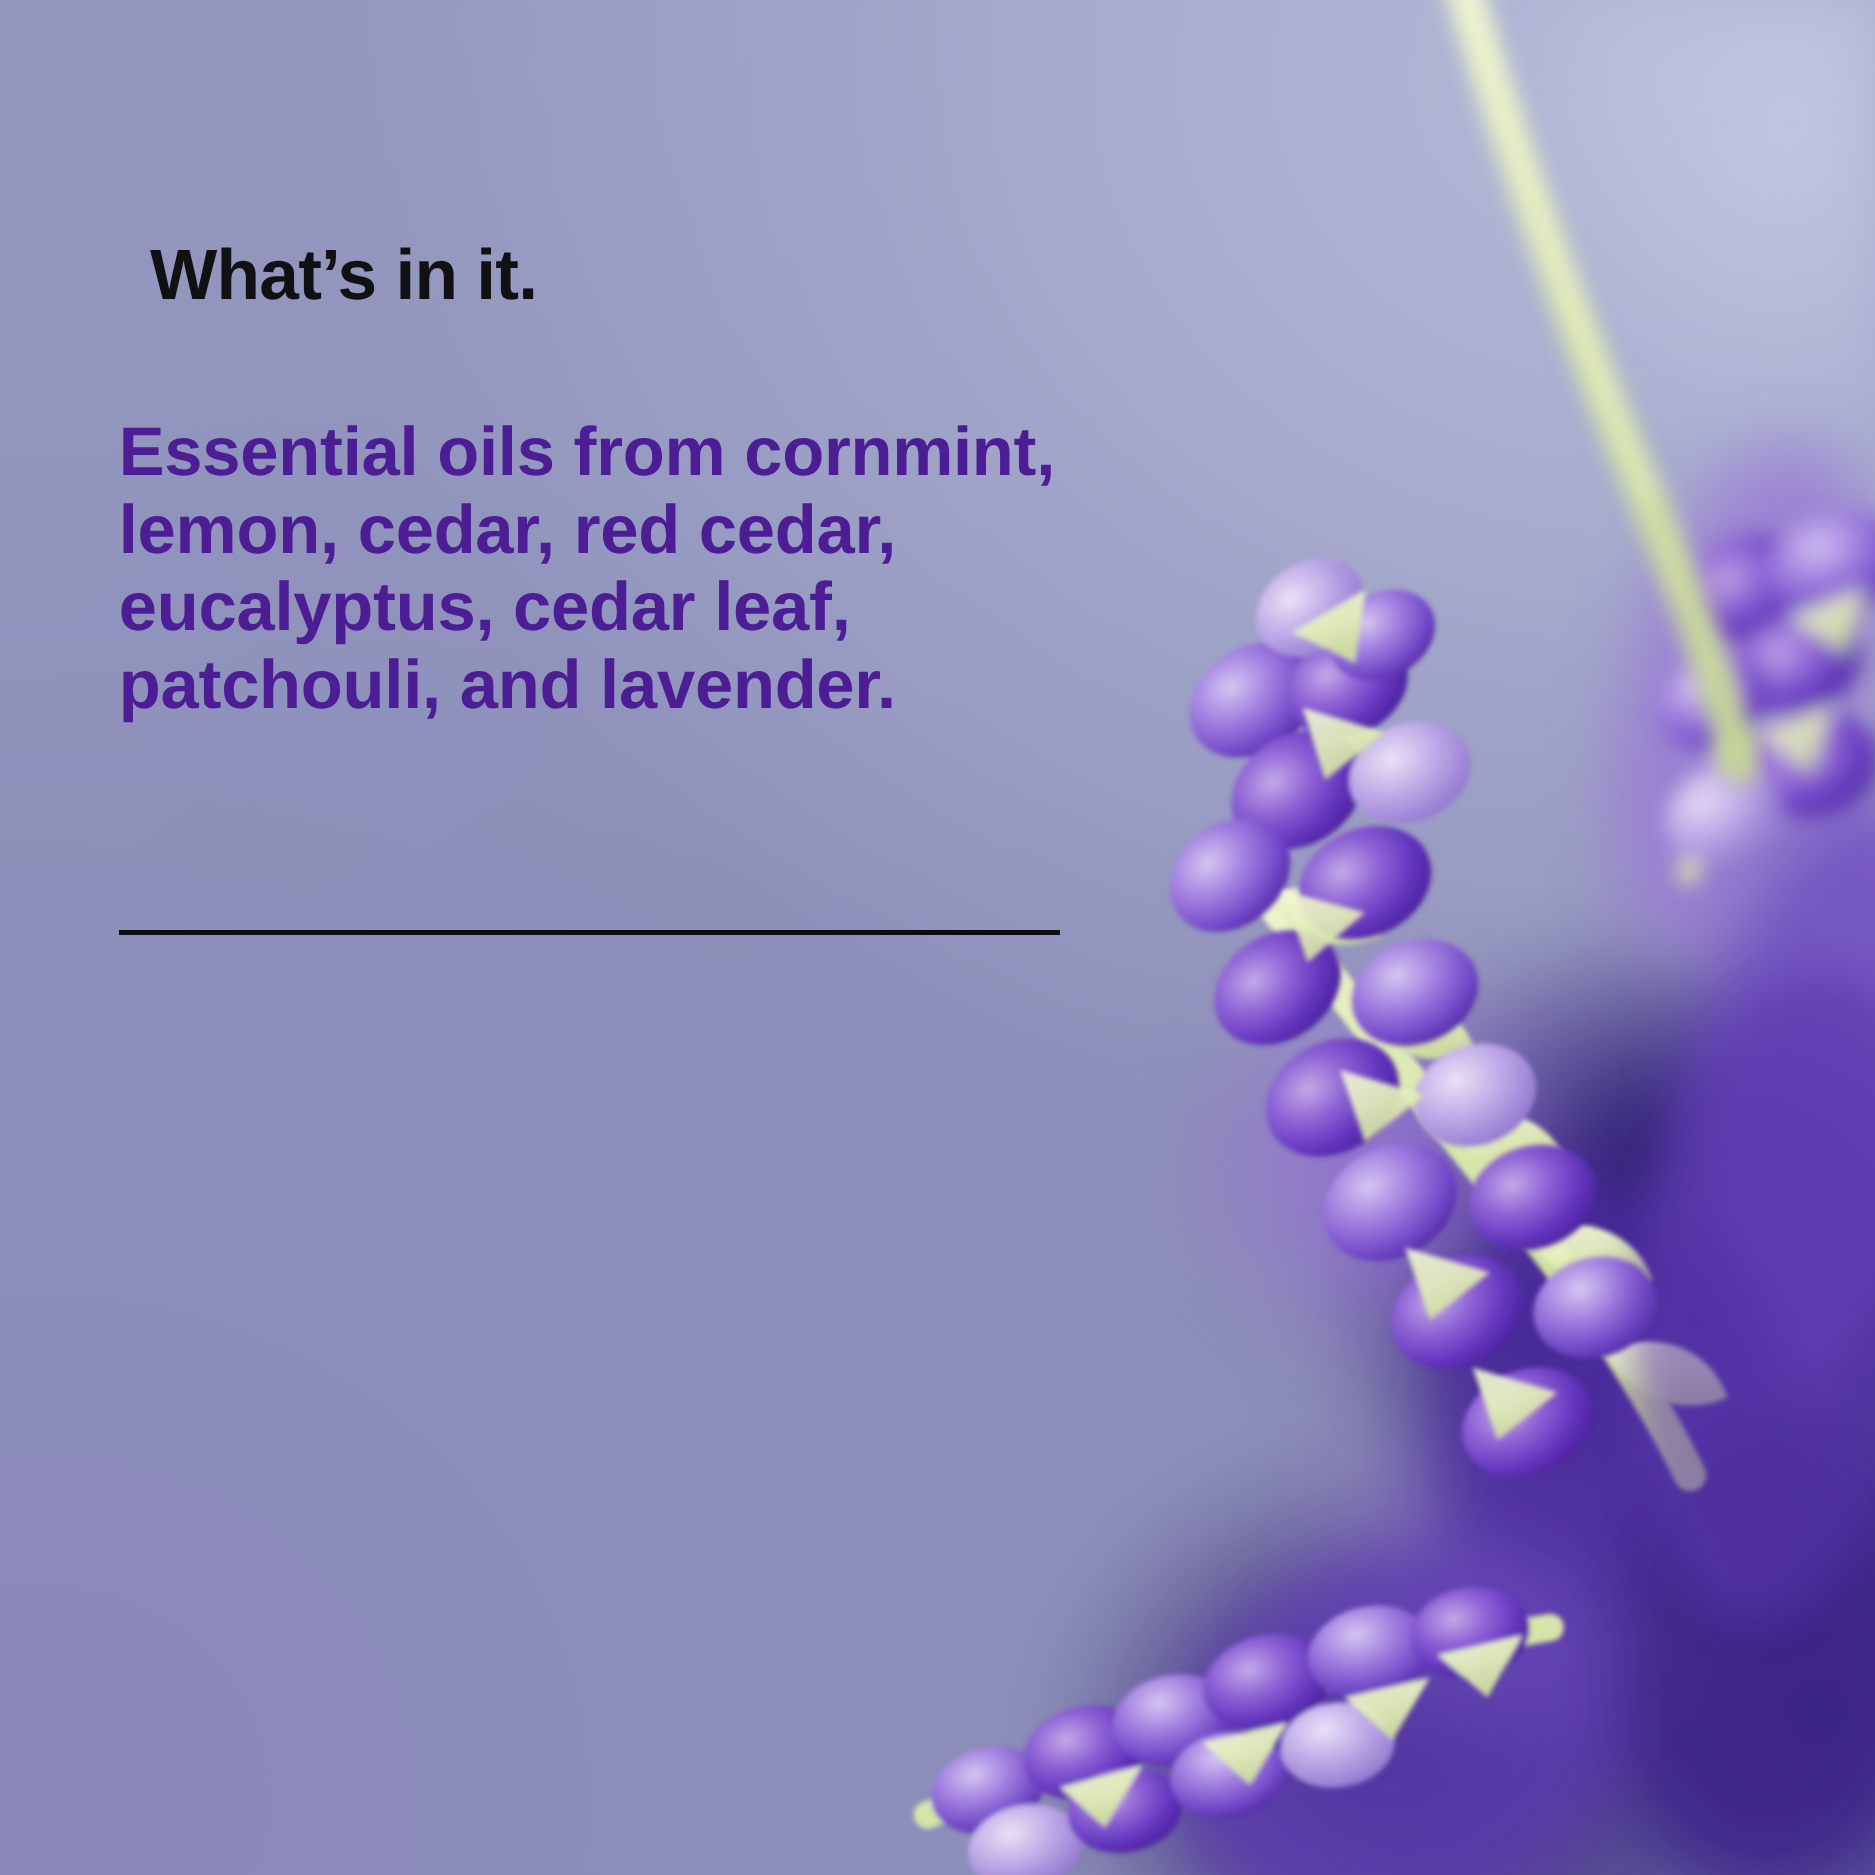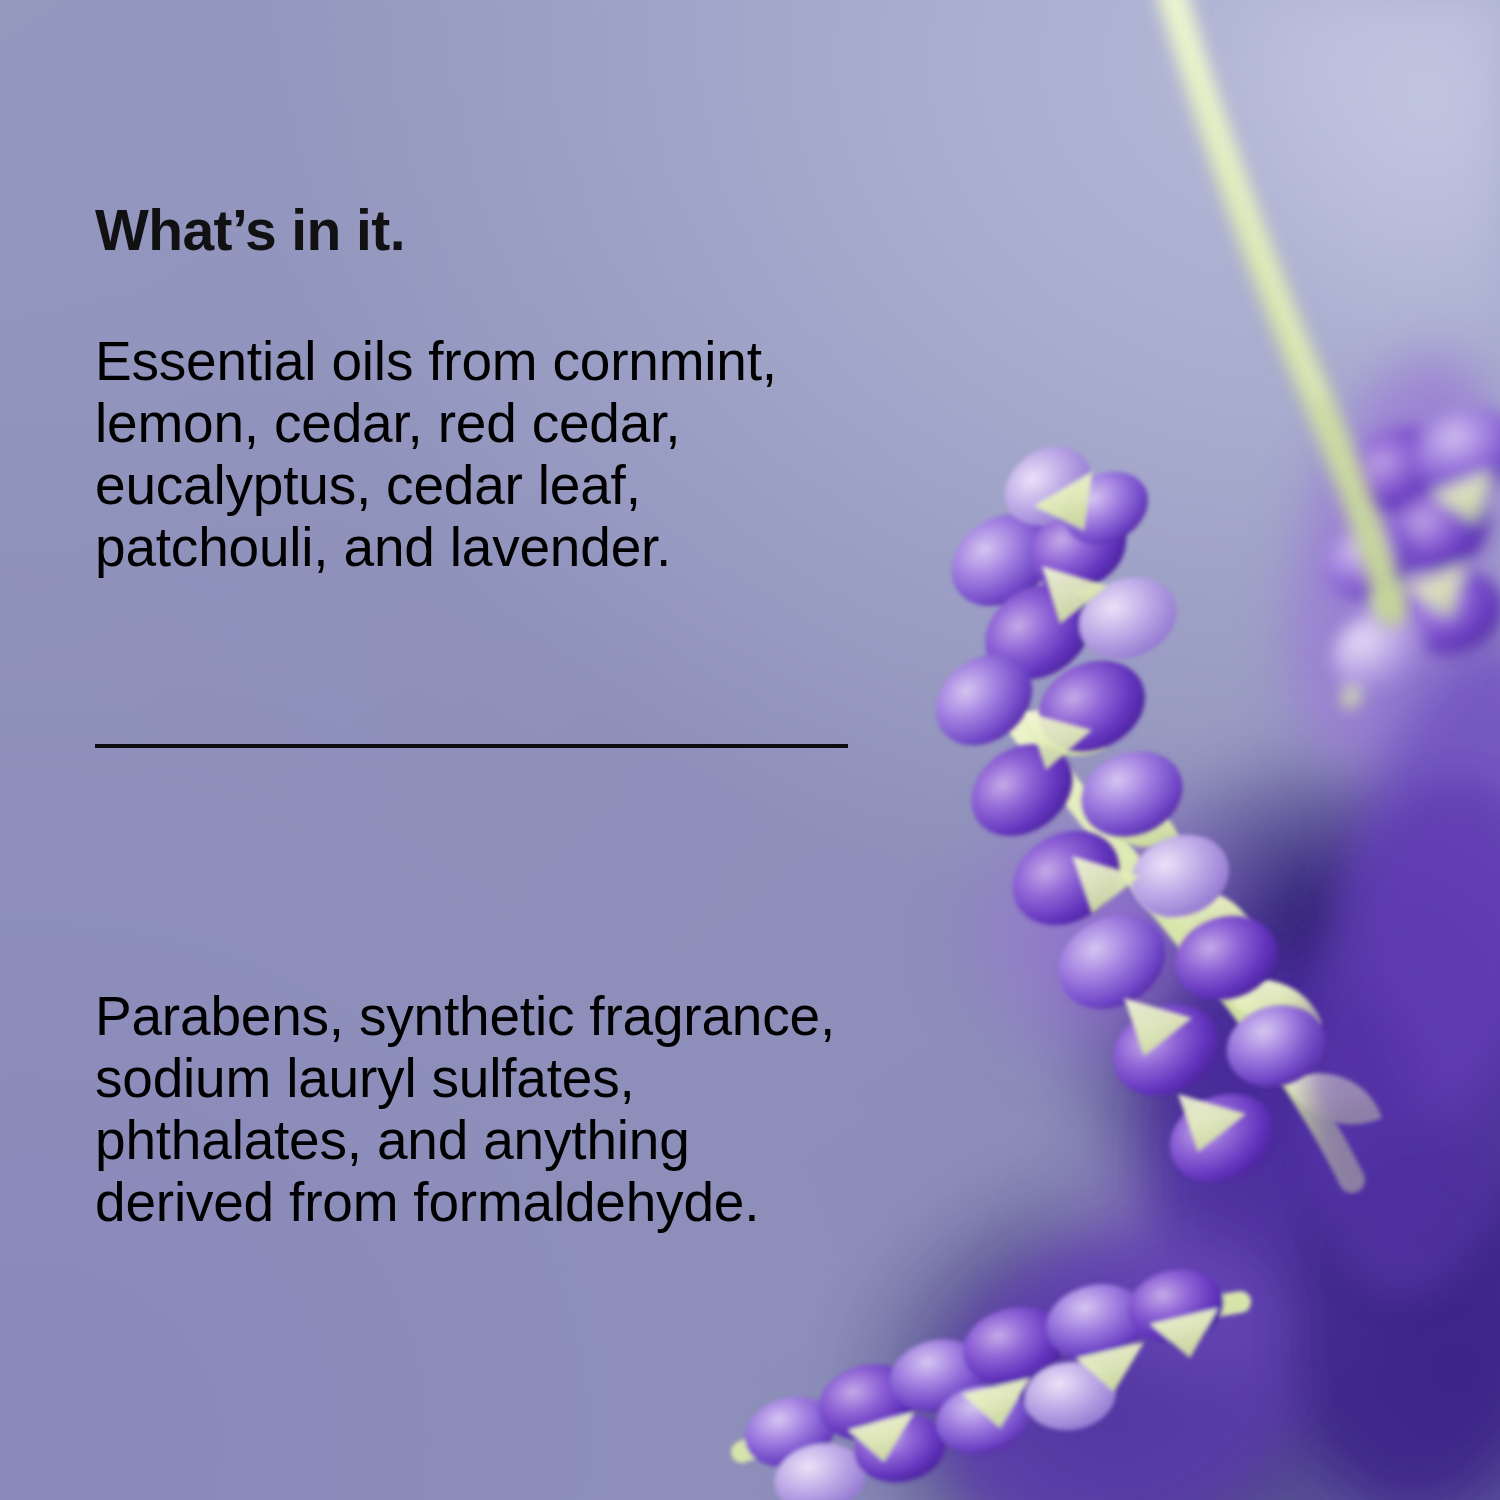--- a/index.html
+++ b/index.html
@@ -86,30 +86,30 @@
   .section-heading {
     position: absolute;
     margin: 0;
     font-size: 57px;
     font-weight: 700;
     letter-spacing: -0.6px;
     color: #111114;
     line-height: 1;
     white-space: nowrap;
   }
-  #heading-in  { top: 202px; }
+  #heading-in  { top: 192px; margin-left: 25px; }
   #heading-not { top: 853px; }
 
   .section-body {
     position: absolute;
     margin: 0;
     font-size: 55px;
-    font-weight: 400;
+    font-weight: 700;
     letter-spacing: -0.2px;
-    color: #000000;
+    color: #4c1d95;
     line-height: 62px;
     white-space: pre-line;
   }
   #body-in  { top: 330px; }
   #body-not { top: 985px; }
 
   .rule {
     position: absolute;
     left: 0px;
     top: 744px;
@@ -279,20 +279,16 @@
     <h2 class="section-heading" id="heading-in">What’s in it.</h2>
 
     <p class="section-body" id="body-in">Essential oils from cornmint,
 lemon, cedar, red cedar,
 eucalyptus, cedar leaf,
 patchouli, and lavender.</p>
 
     <div class="rule"></div>
 
 
-    <p class="section-body" id="body-not">Parabens, synthetic fragrance,
-sodium lauryl sulfates,
-phthalates, and anything
-derived from formaldehyde.</p>
 
   </div>
 
 </div>
 
 </body></html>

